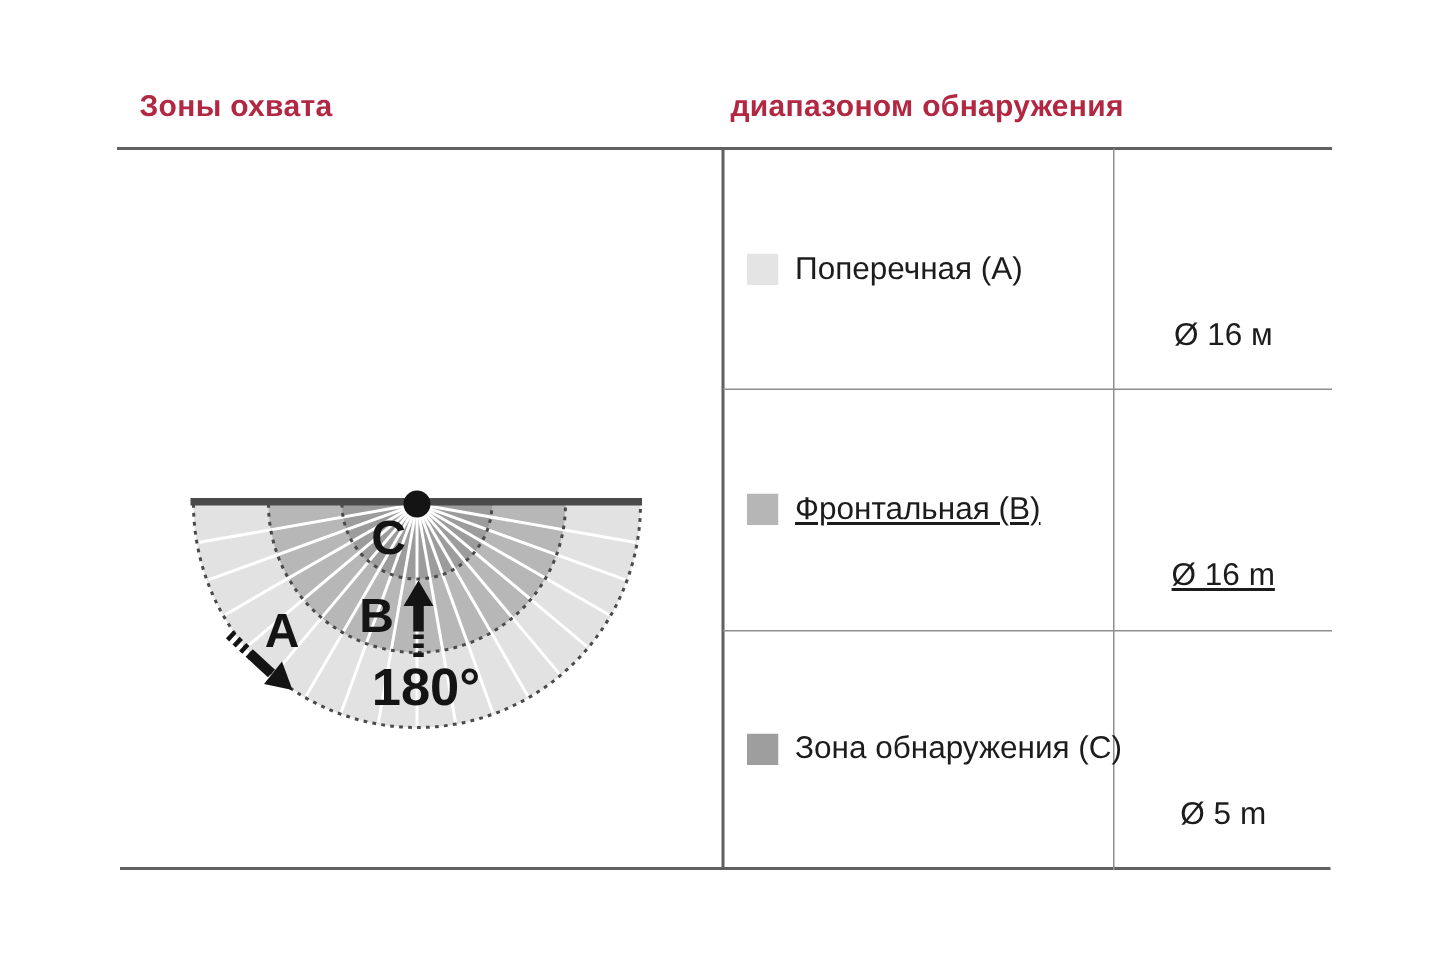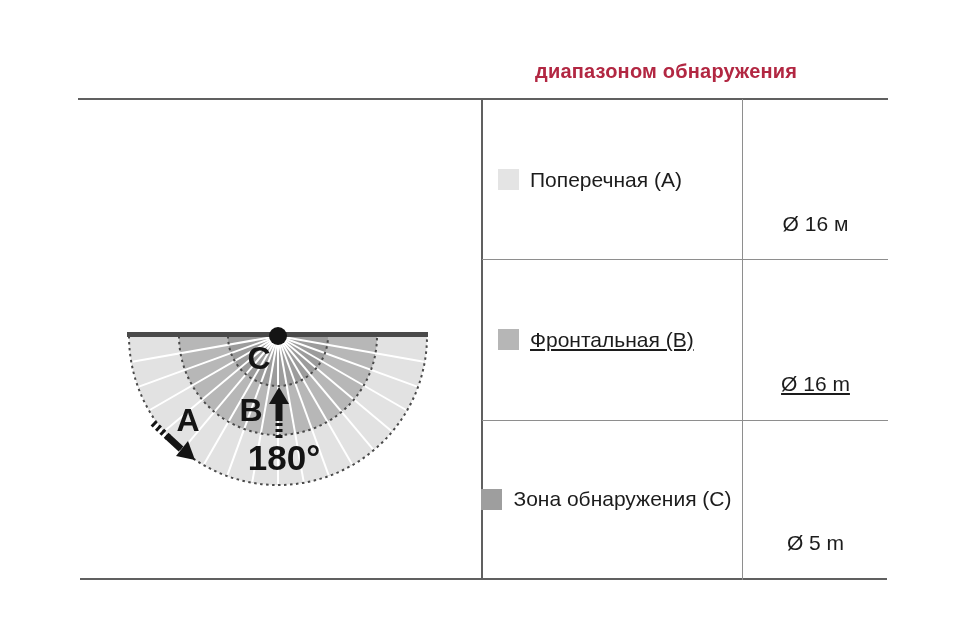--- a/index.html
+++ b/index.html
@@ -31,21 +31,21 @@
 
   .legend-cell {
     position: absolute; left: 483px; width: 232px;
     display: flex; align-items: center; gap: 11px;
     padding-left: 15px;
     font-size: 21px; color: #1c1c1c;
     white-space: nowrap;
   }
   .cell-r1 { top: 100px; height: 159px; }
   .cell-r2 { top: 259px; height: 161px; text-decoration: underline; }
-  .cell-r3 { top: 420px; height: 158px; justify-content: center; }
+  .cell-r3 { top: 420px; height: 158px; }
 
   .value-cell {
     position: absolute; left: 743px; width: 145px;
     display: flex; align-items: center; justify-content: center;
     font-size: 21px; color: #1c1c1c;
     white-space: nowrap;
     margin-top: 44px;
   }
 
   .swatch-svg { flex: 0 0 auto; display: block; }
@@ -57,21 +57,22 @@
     font-family: "Liberation Sans", sans-serif;
     font-weight: bold; fill: #141414;
     text-anchor: middle;
   }
 </style>
 </head>
 <body>
 
 <div class="page">
 
-  <div class="hdr hdr-right" style="color: rgb(178, 39, 66); margin-left: 48px;">диапазоном обнаружения</div>
+  <div class="hdr hdr-left" style="color: rgb(178, 39, 66);">Зоны охвата</div>
+  <div class="hdr hdr-right" style="color: rgb(178, 39, 66);">диапазоном обнаружения</div>
 
   <div class="rule rule-top"></div>
   <div class="rule rule-bottom"></div>
   <div class="rule vline-1"></div>
   <div class="rule vline-2"></div>
   <div class="rule hdiv hdiv-1"></div>
   <div class="rule hdiv hdiv-2"></div>
 
   <div class="legend-cell cell-r1">
     <svg class="swatch-svg" width="21" height="21">

